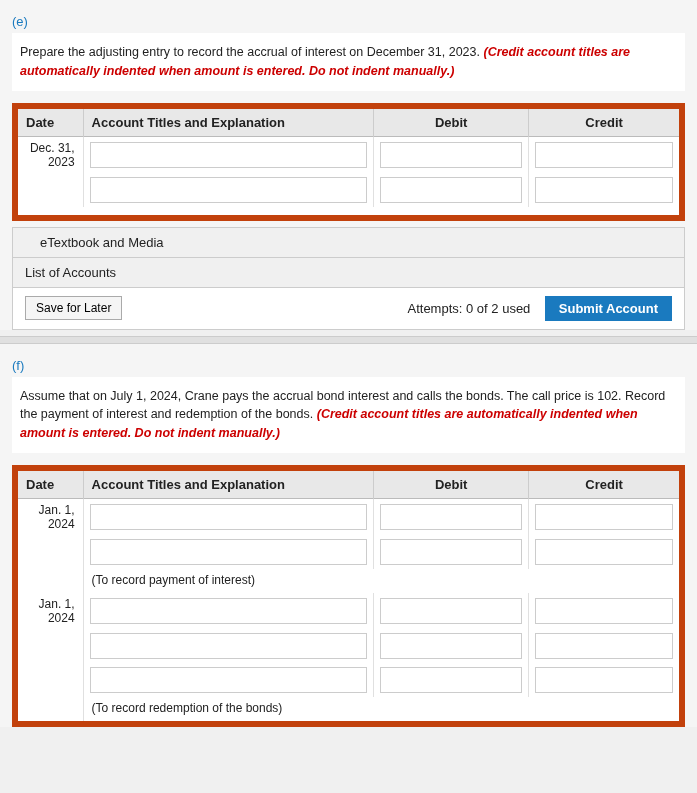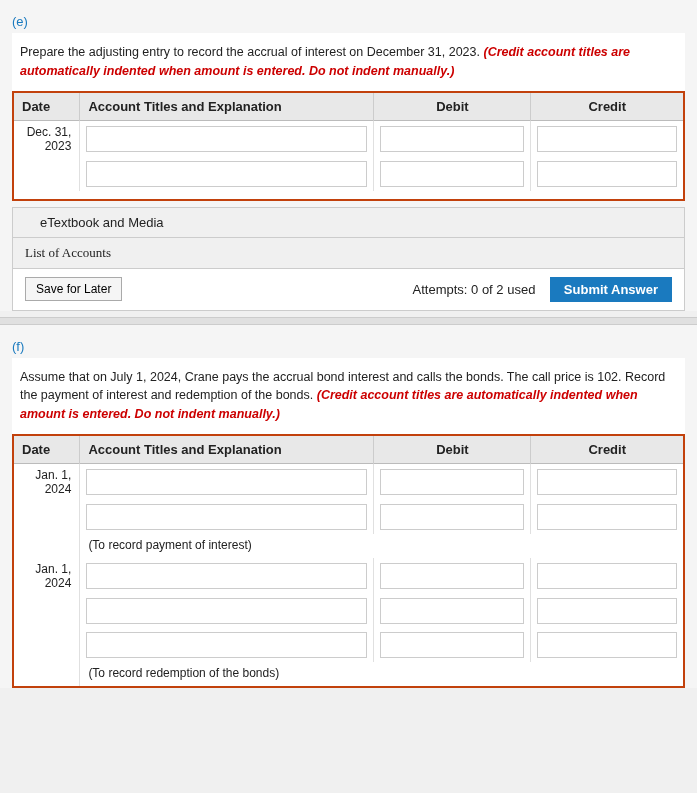--- a/index.html
+++ b/index.html
@@ -33,22 +33,22 @@
     }
 
     .instruction .red-italic {
       color: #cc0000;
       font-style: italic;
       font-weight: bold;
     }
 
     .table-wrapper {
       background: #fff;
-      border: 2px solid #c2410c;
-      margin: 0 0 0 0;
+      border: 6px solid #c2410c;
+      margin: 12px 0 0 0;
     }
 
     table {
       width: 100%;
       border-collapse: collapse;
       background: #fff;
     }
 
     thead tr {
       background: #e8e8e8;
@@ -108,21 +108,20 @@
       cursor: pointer;
     }
 
     .list-accounts-row {
       background: #f0f0f0;
       border: 1px solid #ccc;
       border-top: none;
       padding: 7px 12px;
       font-size: 13px;
       cursor: pointer;
-      font-family: Liberation Serif, serif;
     }
 
     .bottom-bar {
       display: flex;
       justify-content: space-between;
       align-items: center;
       padding: 8px 12px;
       background: #fff;
       border: 1px solid #ccc;
       border-top: none;
@@ -208,21 +207,21 @@
     </table>
   </div>
 
   <div class="etextbook-row">eTextbook and Media</div>
   <div class="list-accounts-row">List of Accounts</div>
   <div class="bottom-bar">
     <button class="save-btn">Save for Later</button>
     <span>
       <span>Attempts: 0 of 2 used</span>
       &nbsp;&nbsp;
-      <button class="submit-btn">Submit Answer</button>
+      <button class="submit-btn">Submit Account</button>
     </span>
   </div>
 </div>
 
 <div class="divider"></div>
 
 <div class="section-f">
   <div class="section-label">(f)</div>
 
   <div class="instruction">

